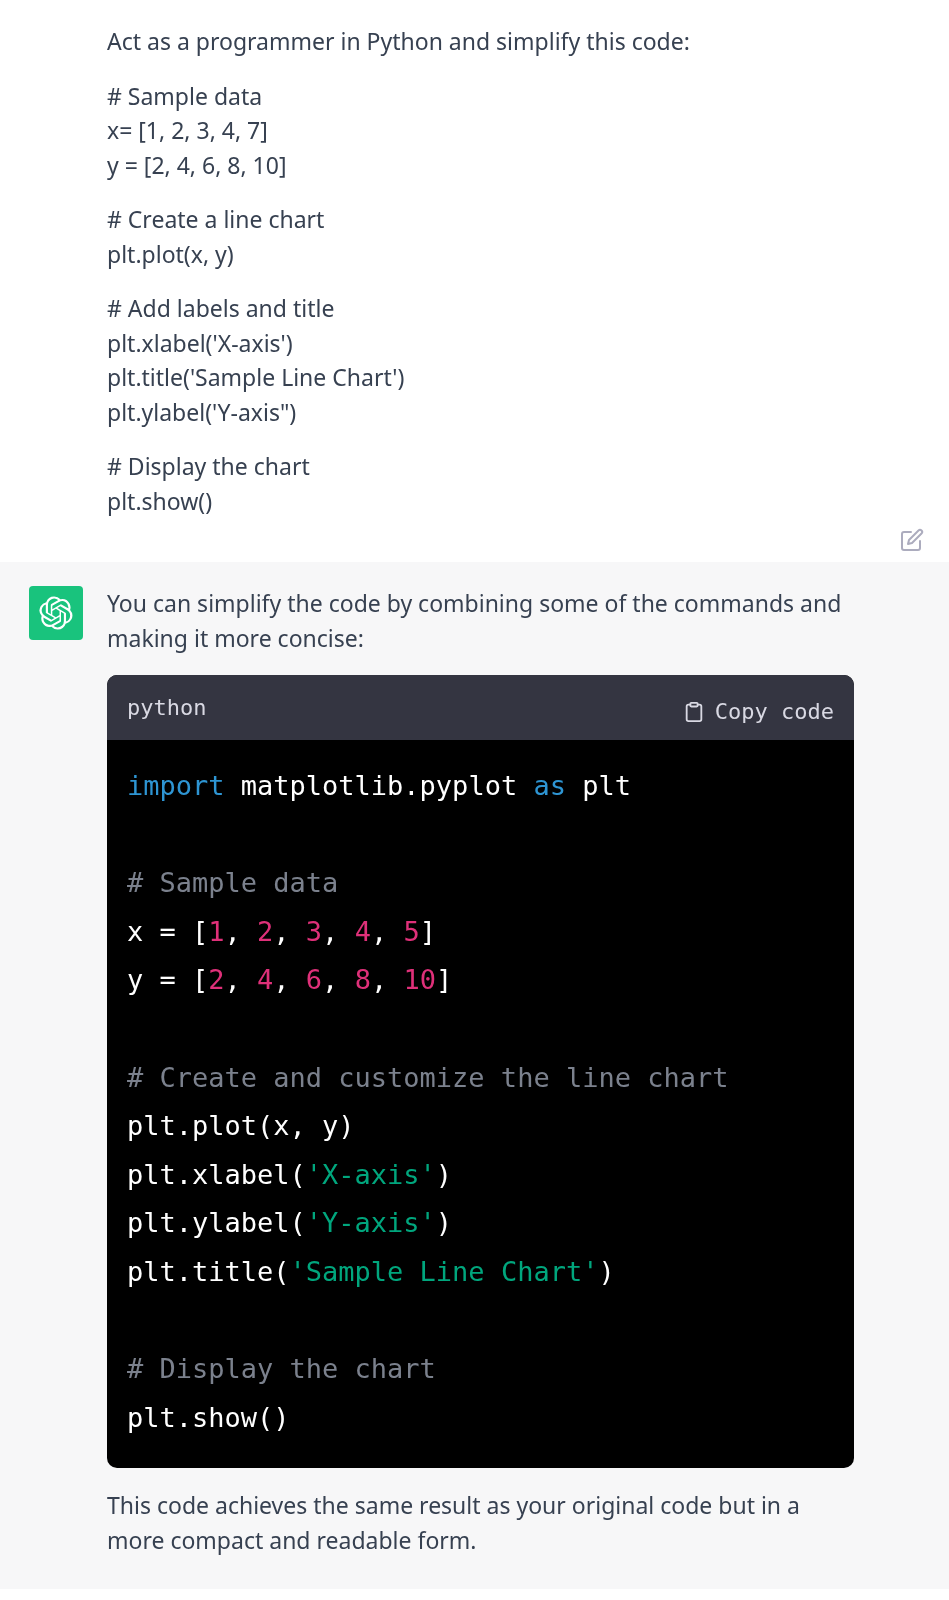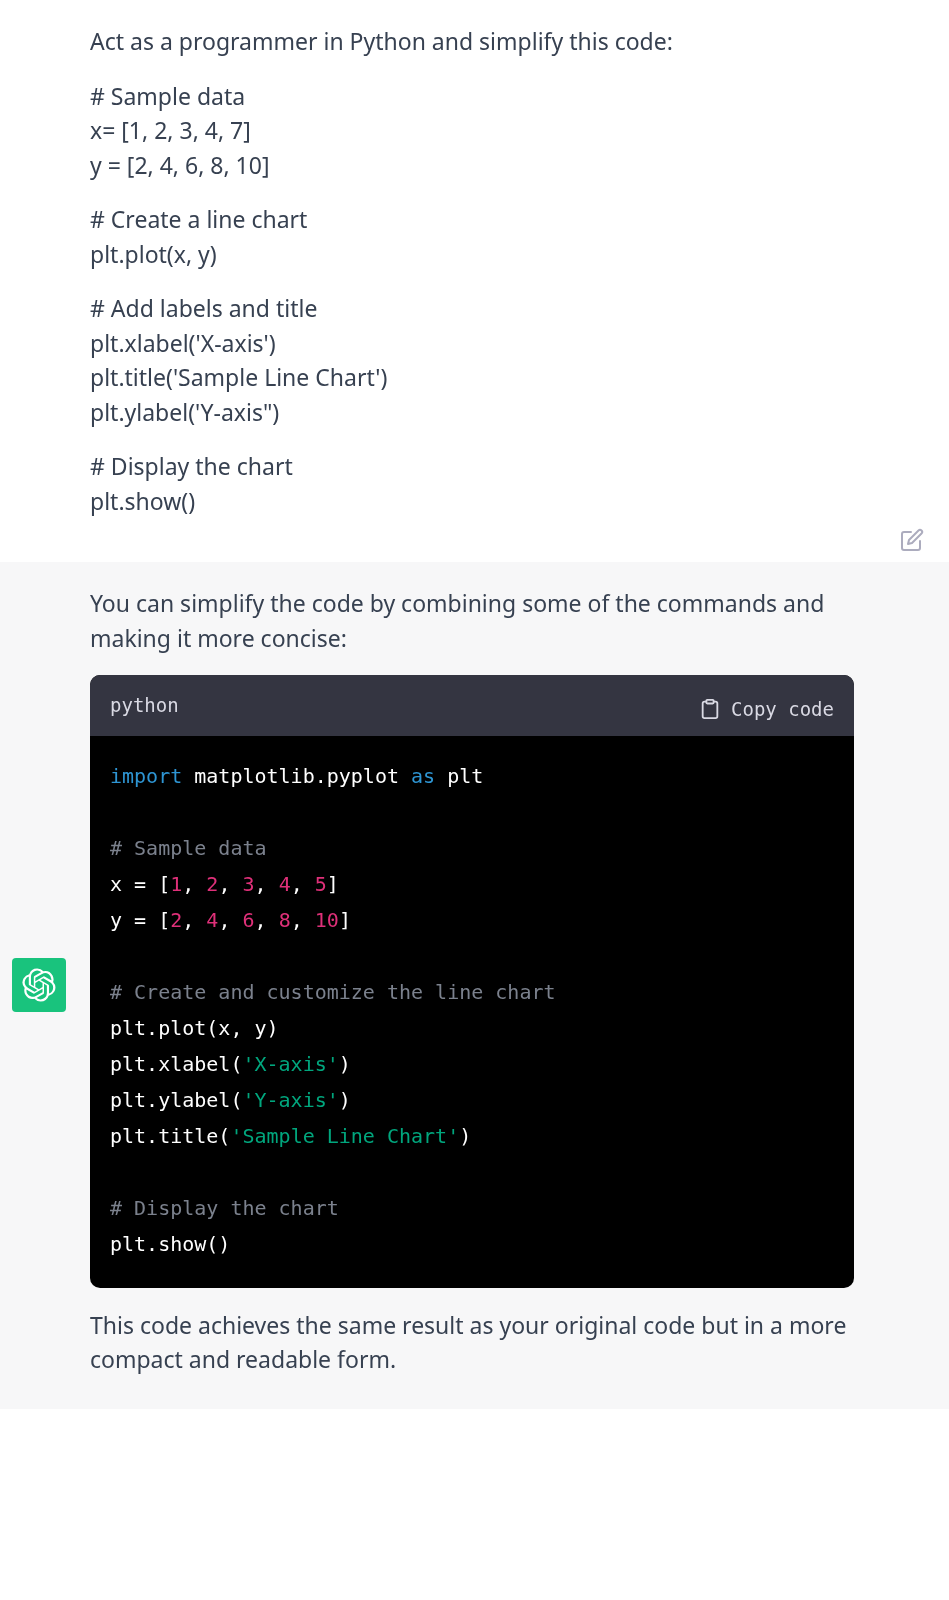--- a/index.html
+++ b/index.html
@@ -5,23 +5,23 @@
   * { box-sizing: border-box; margin: 0; padding: 0; }
   body {
     font-family: ui-sans-serif, -apple-system, system-ui, "Segoe UI", Roboto, sans-serif;
     background: #fff;
     color: #343541;
     width: 949px;
   }
   .message {
     display: flex;
     gap: 24px;
-    padding: 24px 95px 24px 12px;
+    padding: 24px 95px 24px 29px;
   }
-  .message.assistant { background: #f7f7f8; align-items: center; }
+  .message.assistant { background: #f7f7f8; }
   .message .avatar {
     width: 54px; height: 54px;
     flex: 0 0 54px;
     border-radius: 4px;
     display: flex; align-items: center; justify-content: center;
   }
   .message.user .avatar { visibility: hidden; }
   .message.assistant .avatar { background: #19c37d; color: #fff; }
   .avatar svg { width: 34px; height: 34px; }
   .content {
@@ -47,33 +47,33 @@
     background: #000;
     font-family: ui-monospace, "SFMono-Regular", Menlo, Consolas, monospace;
   }
   .codeblock-header {
     background: #343541;
     color: #d9d9e3;
     display: flex;
     justify-content: space-between;
     align-items: center;
     padding: 12px 20px;
-    font-size: 19px;
+    font-size: 22px;
   }
   .copy-btn {
     display: flex; align-items: center; gap: 10px;
     cursor: pointer;
     color: #d9d9e3;
     margin-top: 8px;
   }
   .copy-btn svg { width: 22px; height: 22px; }
   .codeblock pre {
     padding: 22px 20px 26px;
     color: #fff;
-    font-size: 20px;
+    font-size: 27px;
     line-height: 1.8;
     white-space: pre;
     overflow-x: auto;
   }
   
   .tok-kw  { color: #2e95d3; }   
   .tok-mod { color: #ffffff; }
   .tok-cmt { color: #7b818d; }
   .tok-num { color: #df3079; }
   .tok-str { color: #00a67d; }

